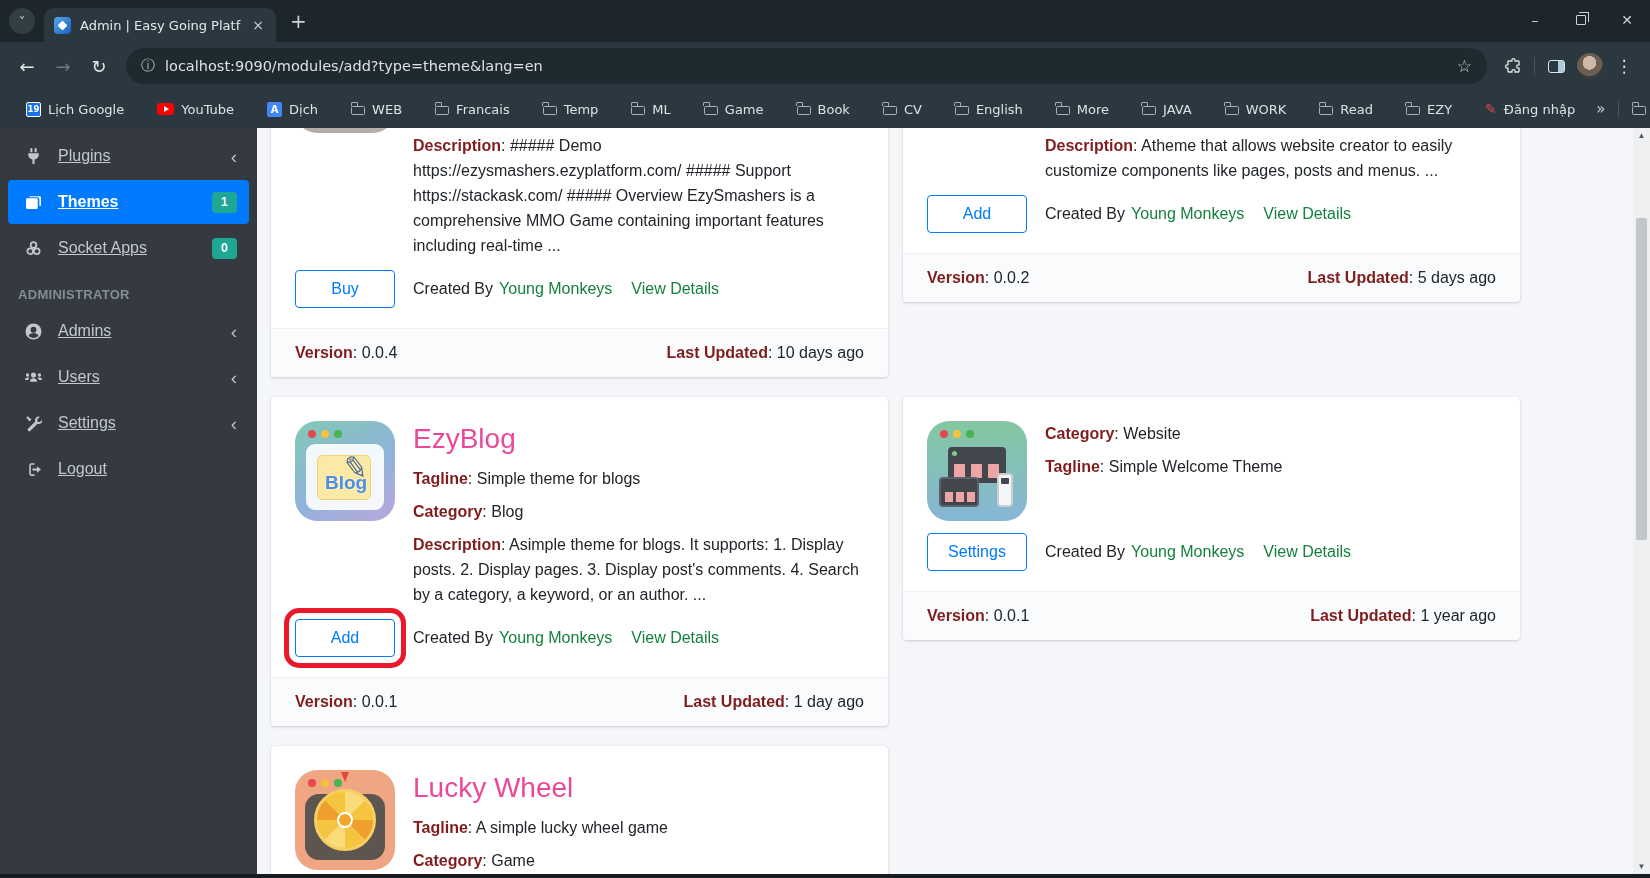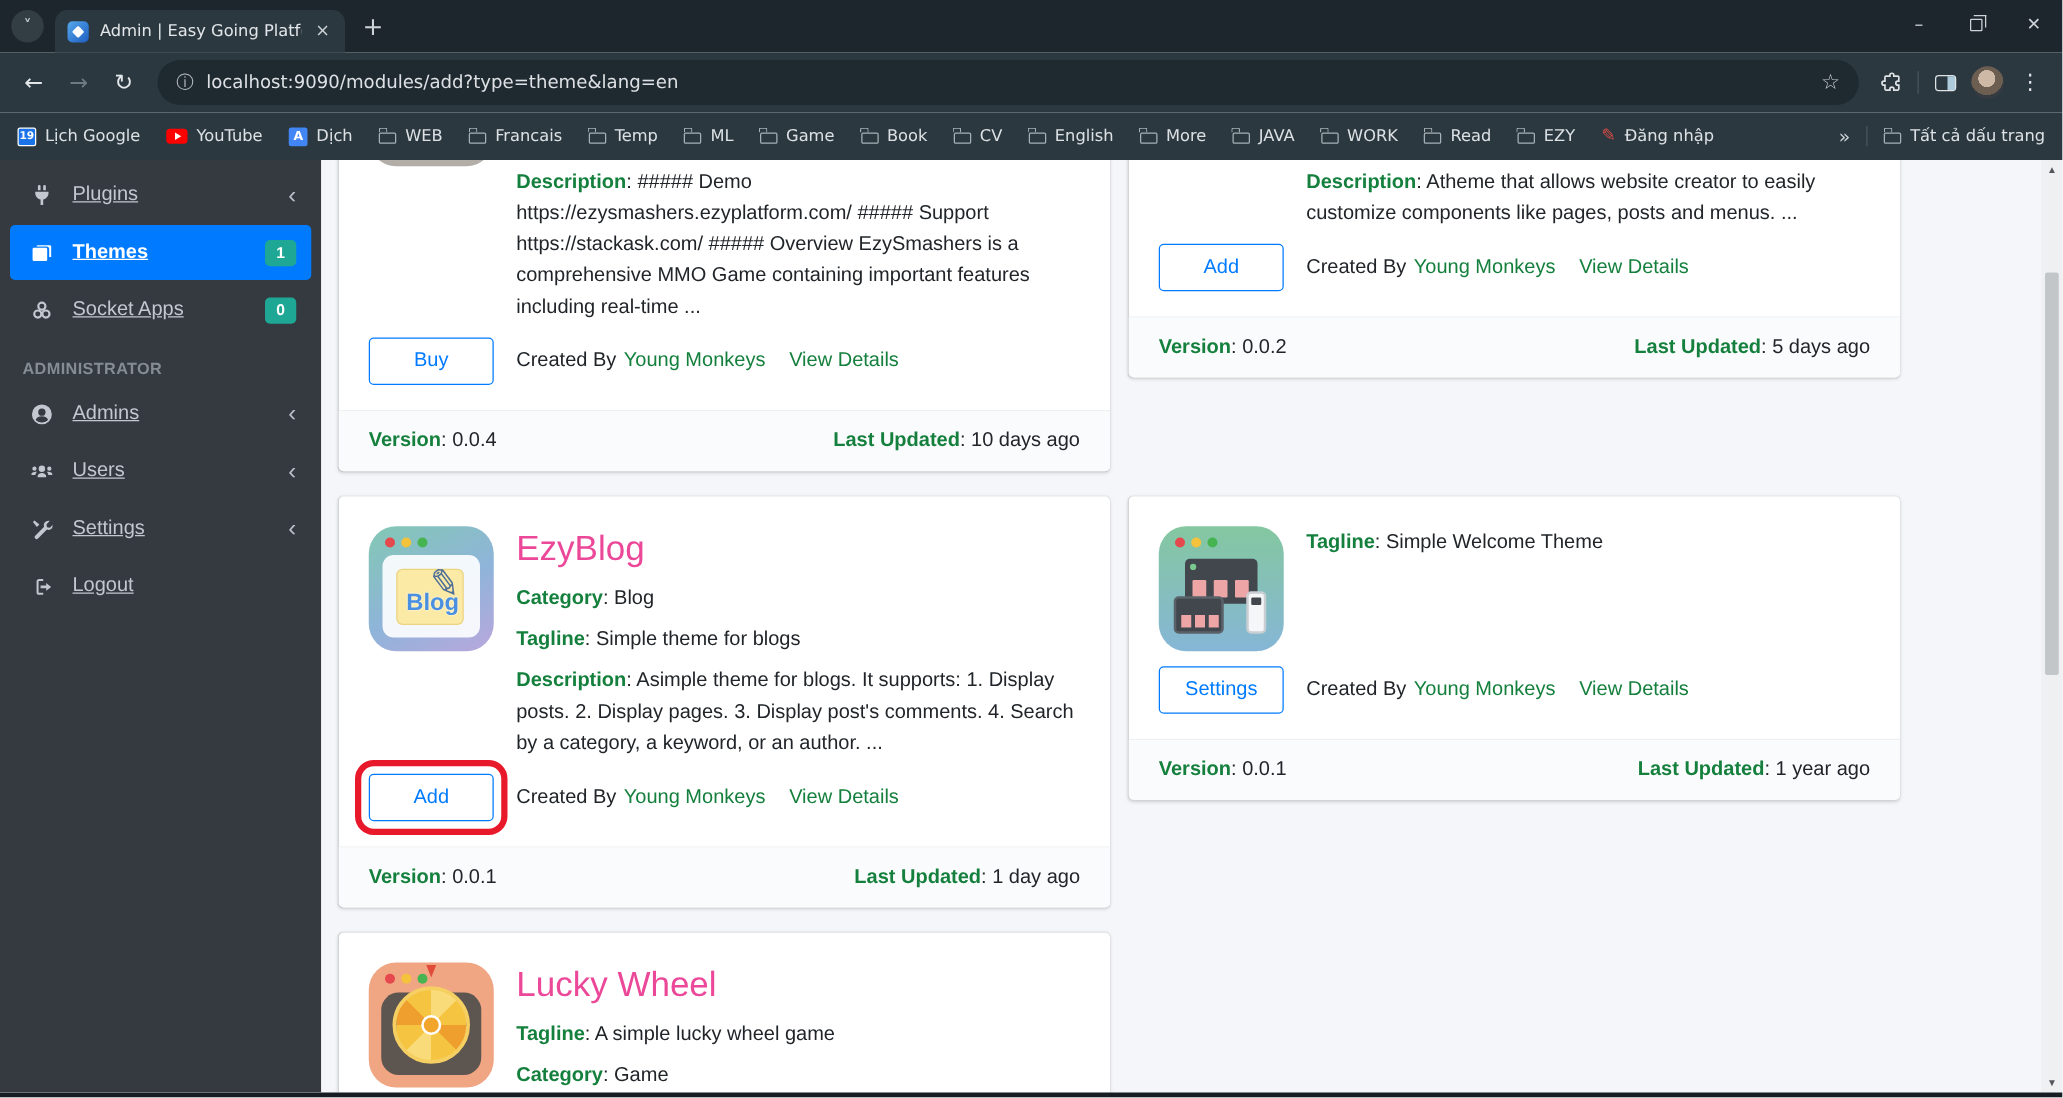--- a/index.html
+++ b/index.html
@@ -38,21 +38,21 @@
   .chip { width:32px; height:32px; display:flex; align-items:center; justify-content:center; color:#dfe3e6; }
   .tool-div { width:1px; height:18px; background:#49565e; margin:0 3px; }
   .sidepanel-ic { width:17px; height:13px; border:1.6px solid #dfe3e6; border-radius:3px; position:relative; }
   .sidepanel-ic::after { content:""; position:absolute; right:0; top:0; bottom:0; width:6px; background:#aecbdc; }
   .avatar { width:26px; height:26px; border-radius:50%;
     background:radial-gradient(circle at 48% 38%, #cdb9a5 0 32%, #6d5e52 33% 62%, #353b41 63%); }
   .dots-ic { font-size:17px; color:#dfe3e6; }
 
   .bookbar { height:38px; background:#2b3840; display:flex; align-items:center; padding:0 14px;
     color:#dde1e4; font-size:13px; }
-  .bm { display:flex; align-items:center; gap:7px; margin-right:21px; white-space:nowrap; }
+  .bm { display:flex; align-items:center; gap:7px; margin-right:21px; white-space:nowrap;margin-left:12px; }
   .fold { position:relative; width:14px; height:9px; border:1.6px solid #a7b0b6; border-radius:1.5px; margin-top:3px; flex-shrink:0; }
   .fold::before { content:""; position:absolute; top:-4.6px; left:-1.6px; width:5px; height:2.6px;
     border:1.6px solid #a7b0b6; border-bottom:none; border-radius:1.5px 1.5px 0 0; }
   .cal-ic { width:15px; height:15px; background:#1a73e8; border:1px solid #fff; border-radius:2px;
     color:#fff; font-size:8.5px; font-weight:bold; display:flex; align-items:center; justify-content:center; }
   .yt-ic { width:17px; height:12px; background:#f00; border-radius:3px; position:relative; }
   .yt-ic::after { content:""; position:absolute; left:6.5px; top:3px; border-left:5px solid #fff;
     border-top:3px solid transparent; border-bottom:3px solid transparent; }
   .tr-ic { width:15px; height:15px; background:#4285f4; border-radius:2px; color:#fff; font-size:10px;
     font-weight:bold; display:flex; align-items:center; justify-content:center; }
@@ -84,21 +84,21 @@
   .icon-cell { grid-row:1; grid-column:1; }
   .texts { grid-row:1; grid-column:2; }
   .btn-cell { grid-row:2; grid-column:1; justify-self:stretch; }
   .created { grid-row:2; grid-column:2; align-self:center; display:flex; align-items:center; gap:6px;
     font-size:16px; color:#212529; }
   .created a { color:#15803d; text-decoration:none; }
   .vd { margin-left:13px; }
   .texts h2 { font-size:28px; font-weight:400; color:#ec4899; margin:0 0 9px; line-height:36px; }
   .meta { font-size:16px; line-height:25px; color:#212529; margin:0 0 8px; }
   .desc { font-size:16px; line-height:25px; color:#212529; margin:0; }
-  strong { color:#15803d; }
+  strong { color:#7f1d1d; }
   .spacer { height:100px; }
   .btn { display:block; width:100px; height:38px; border:1px solid #007bff; background:#fff; color:#007bff;
     border-radius:4px; font-size:16px; font-family:inherit; cursor:pointer; }
   .hl { outline:5px solid #e8192b; outline-offset:6px; }
   .card-footer { display:flex; justify-content:space-between; padding:11px 24px; background:#fafbfc;
     border-top:1px solid #eef0f2; font-size:16px; line-height:26px; color:#212529; border-radius:0 0 4px 4px; }
 
   
   .appicon { width:100px; height:100px; border-radius:22px; position:relative; overflow:hidden; }
   .dots3 { position:absolute; top:9px; left:13px; display:flex; gap:5px; }
@@ -414,22 +414,22 @@
               <span class="win">
                   <span class="note">
                     <span class="blog-t">Blog</span>
                     <span class="pencil">✎</span>
                   </span>
                 </span>
             </div>
           </div>
           <div class="texts">
             <h2>EzyBlog</h2>
+            <p class="meta"><strong>Tagline</strong><span>: </span><span>Simple theme for blogs</span></p>
             <p class="meta"><strong>Category</strong><span>: </span><span>Blog</span></p>
-            <p class="meta"><strong>Tagline</strong><span>: </span><span>Simple theme for blogs</span></p>
             <p class="desc"><strong>Description</strong><span>: </span><span>Asimple theme for blogs. It supports: 1. Display posts. 2. Display pages. 3. Display post's comments. 4. Search by a category, a keyword, or an author. ...</span></p>
           </div>
           <div class="btn-cell">
               <button class="btn hl">Add</button>
             </div>
           <div class="created">
             <span>Created By</span>
             <a>Young Monkeys</a>
             <a class="vd">View Details</a>
           </div>
@@ -459,20 +459,21 @@
                   <b></b>
                   <b></b>
                   <b></b>
                 </span>
               <span class="phone">
                   <i></i>
                 </span>
             </div>
           </div>
           <div class="texts">
+            <p class="meta"><strong>Category</strong><span>: </span><span>Website</span></p>
             <p class="meta"><strong>Tagline</strong><span>: </span><span>Simple Welcome Theme</span></p>
           </div>
           <div class="btn-cell">
               <button class="btn">Settings</button>
             </div>
           <div class="created">
             <span>Created By</span>
             <a>Young Monkeys</a>
             <a class="vd">View Details</a>
           </div>

